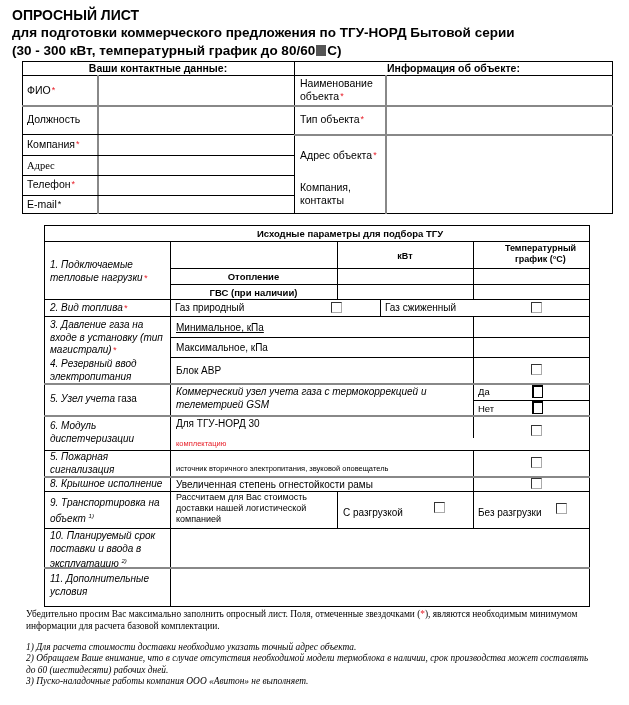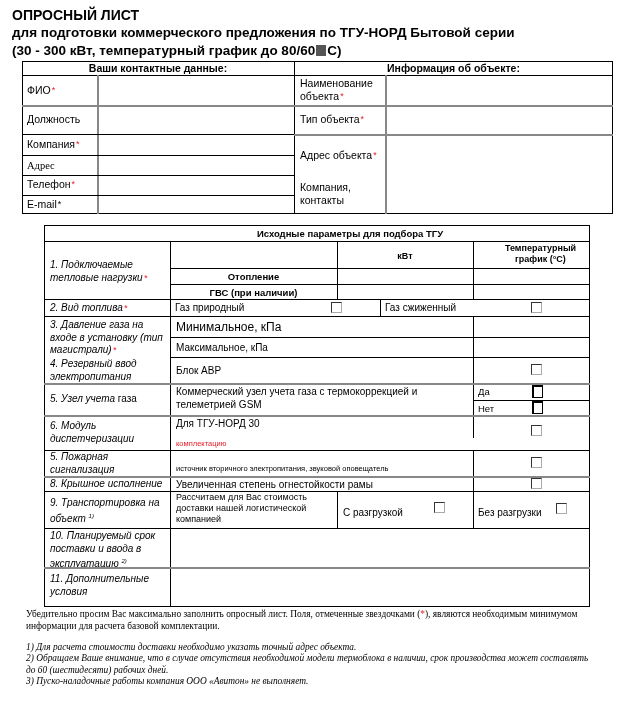--- a/index.html
+++ b/index.html
@@ -102,34 +102,34 @@
 <div class="vl" style="left:380px;top:299px;height:17px;"></div>
 <div class="lbl-it" style="left:50px;top:302px;"><span>2. Вид топлива</span><span class="star">*</span></div>
 <div class="lbl" style="left:175px;top:301px;font-size:10px;">Газ природный</div>
 <div class="cb" style="left:331px;top:302px;"></div>
 <div class="lbl" style="left:385px;top:301px;font-size:10px;">Газ сжиженный</div>
 <div class="cb" style="left:531px;top:302px;"></div>
 
 <div class="vl" style="left:473px;top:316px;height:122px;"></div>
 <div class="hl" style="left:170px;top:337px;width:420px;"></div>
 <div class="lbl-it" style="left:50px;top:319px;"><span>3.  Давление газа на</span><br><span>входе в установку (тип</span><br><span>магистрали)</span><span class="star">*</span></div>
-<div class="lbl" style="left:176px;top:321px;font-size:12px;">Минимальное,  кПа</div>
+<div class="lbl" style="left:176px;top:321px;font-size:10px;text-decoration:underline;">Минимальное,  кПа</div>
 <div class="input-cell" style="left:475px;top:318px;width:114px;height:18px;"></div>
 <div class="lbl" style="left:176px;top:341px;font-size:10px;">Максимальное, кПа</div>
 <div class="input-cell" style="left:475px;top:339px;width:114px;height:18px;"></div>
 
 <div class="hl" style="left:170px;top:357px;width:420px;"></div>
 <div class="lbl-it" style="left:50px;top:358px;"><span>4. Резервный ввод</span><br><span>электропитания</span></div>
 <div class="lbl" style="left:176px;top:364px;font-size:10px;">Блок АВР</div>
 <div class="cb" style="left:531px;top:364px;"></div>
 
 <div class="hlg" style="left:44px;top:383px;width:546px;"></div>
 <div class="hl" style="left:473px;top:400px;width:117px;"></div>
 <div class="lbl-it" style="left:50px;top:393px;"><span>5. Узел учета</span><span style="font-style:normal"> газа</span></div>
-<div class="lbl" style="left:176px;top:386px;font-size:10px;line-height:12.5px;"><span>Коммерческий узел учета газа с термокоррекцией и</span><br><span>телеметрией GSM</span></div>
+<div class="lbl" style="left:176px;top:386px;font-size:10px;line-height:12.5px;font-style:italic;"><span>Коммерческий узел учета газа с термокоррекцией и</span><br><span>телеметрией GSM</span></div>
 <div class="lbl" style="left:478px;top:385px;font-size:9.5px;">Да</div>
 <div class="cb dark" style="left:532px;top:385px;height:13px;"></div>
 <div class="lbl" style="left:478px;top:402px;font-size:9.5px;">Нет</div>
 <div class="cb dark" style="left:532px;top:401px;height:13px;"></div>
 
 <div class="hlg" style="left:44px;top:415px;width:546px;"></div>
 <div class="lbl-it" style="left:50px;top:420px;"><span>6. Модуль</span><br><span>диспетчеризации</span></div>
 <div class="lbl" style="left:176px;top:417px;font-size:10px;">Для ТГУ-НОРД 30</div>
 <div class="small red" style="left:176px;top:429px;"><br><span>комплектацию</span></div>
 <div class="cb" style="left:531px;top:425px;"></div>

